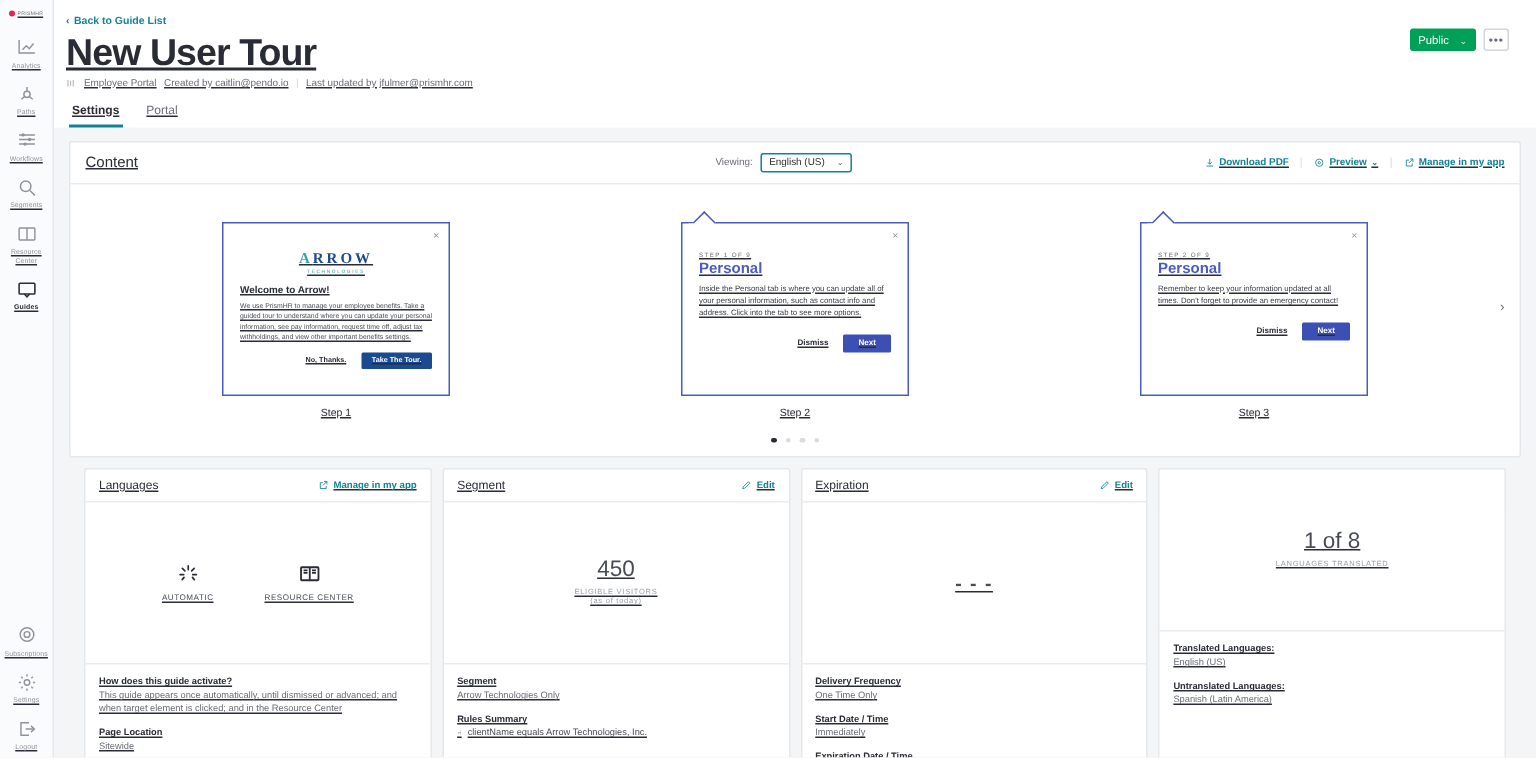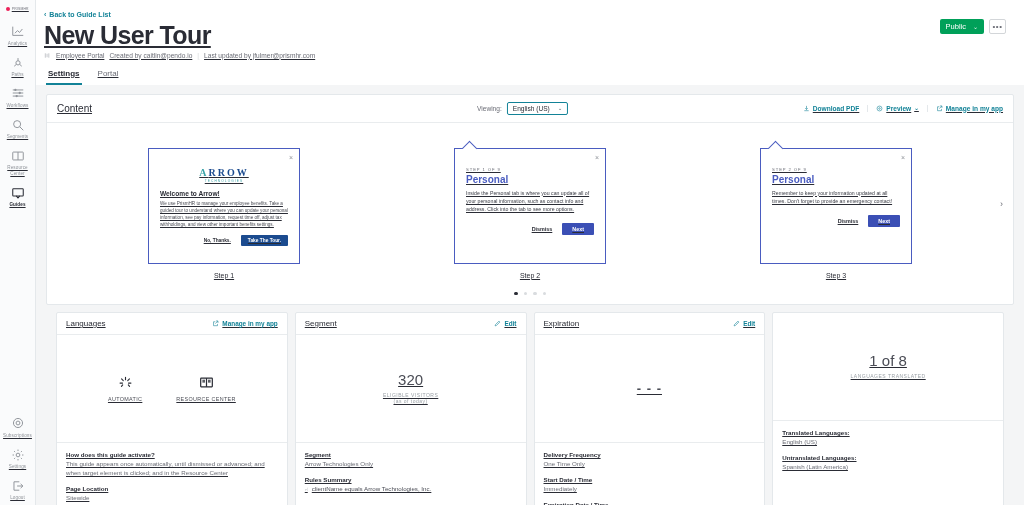--- a/index.html
+++ b/index.html
@@ -529,21 +529,21 @@
               <span class="ic">
                 <svg viewBox="0 0 16 16" fill="none" stroke="currentColor" stroke-width="1.3">
                   <path d="M11.3 2.6l2.1 2.1-8 8-2.8.7.7-2.8z"></path>
                 </svg>
               </span>
               <span>Edit</span>
             </span>
           </div>
           <div class="panel-viz">
             <div class="big-stat">
-              <div class="big-num">320</div>
+              <div class="big-num">450</div>
               <div class="stat-lbl">ELIGIBLE VISITORS</div>
               <div class="stat-lbl" style="margin-top:0">(as of today)</div>
             </div>
           </div>
           <div class="panel-body">
             <div class="fl">Segment</div>
             <div class="fv">Arrow Technologies Only</div>
             <div class="fl">Rules Summary</div>
             <div class="rule-line">
               <span class="ico">⑁</span>

